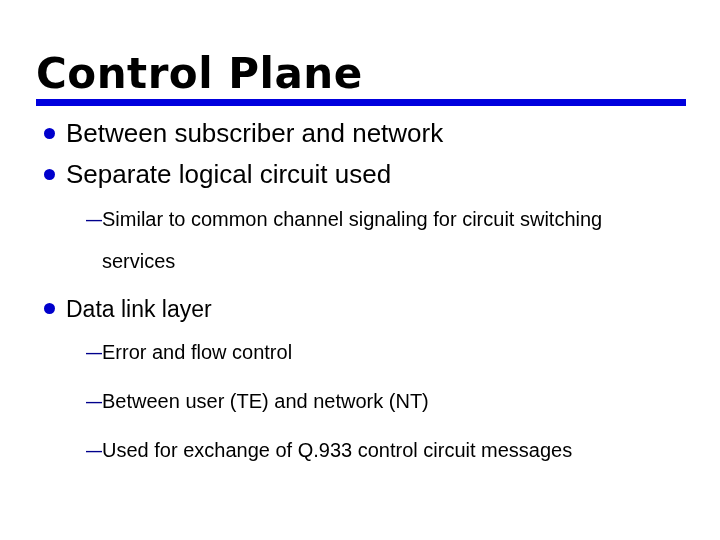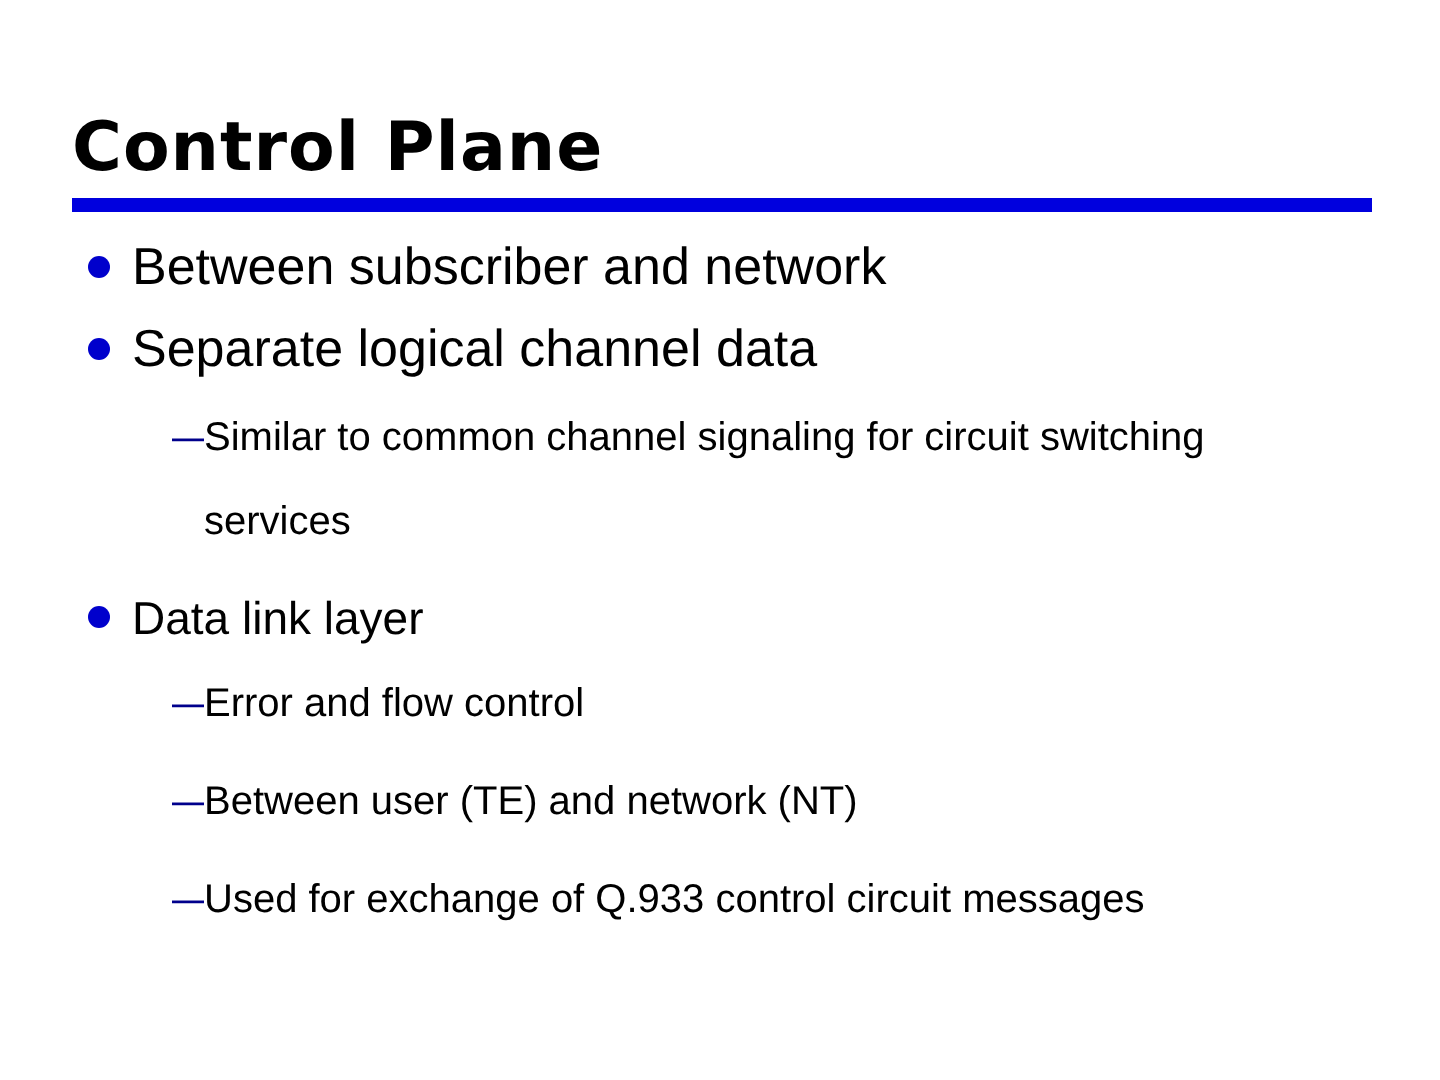--- a/index.html
+++ b/index.html
@@ -15,21 +15,21 @@
     box-sizing: border-box;
     padding: 56px 34px 0 36px;
     overflow: hidden;
     font-family: "Liberation Sans", sans-serif;
     color: #000000;
   }
   .title {
     margin: 0;
     font-family: "DejaVu Sans", sans-serif;
     font-weight: 800;
-    font-size: 34px;
+    font-size: 42px;
     line-height: 36px;
     letter-spacing: 0.5px;
     color: #000000;
   }
   .rule {
     height: 7px;
     background: #0000de;
     margin-top: 7px;
   }
   .bullet-l1 {
@@ -85,21 +85,21 @@
   <h1 class="title">Control Plane</h1>
   <div class="rule"></div>
 
   <div class="bullet-l1">
     <span class="dot"></span>
     <span>Between subscriber and network</span>
   </div>
 
   <div class="bullet-l1">
     <span class="dot"></span>
-    <span>Separate logical channel data</span>
+    <span>Separate logical circuit used</span>
   </div>
 
   <div class="sub first narrow"><span class="dash">—</span><span>Similar to common channel signaling for circuit switching services</span></div>
 
   <div class="bullet-l1 big">
     <span class="dot"></span>
     <span>Data link layer</span>
   </div>
 
 

